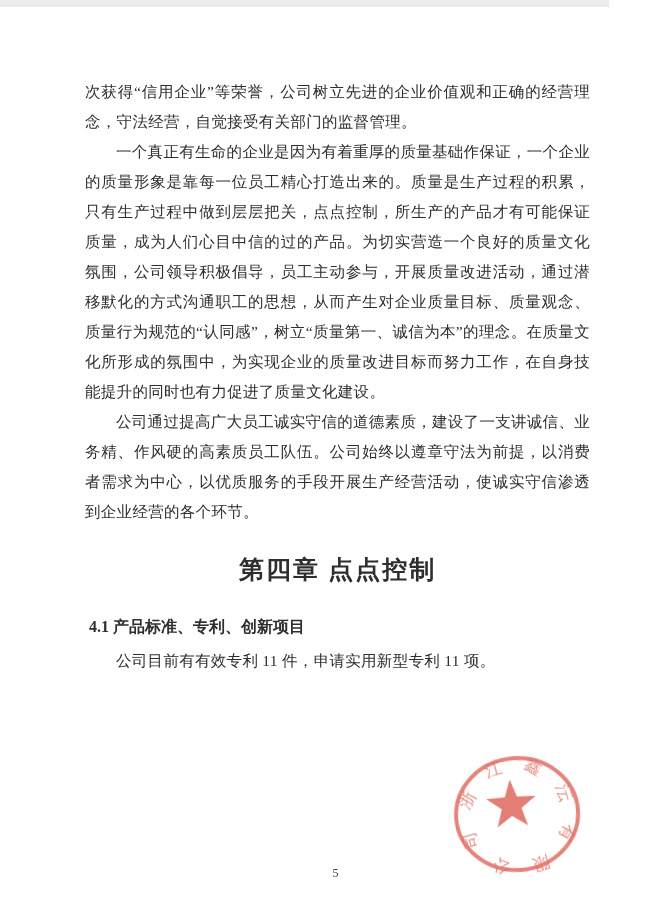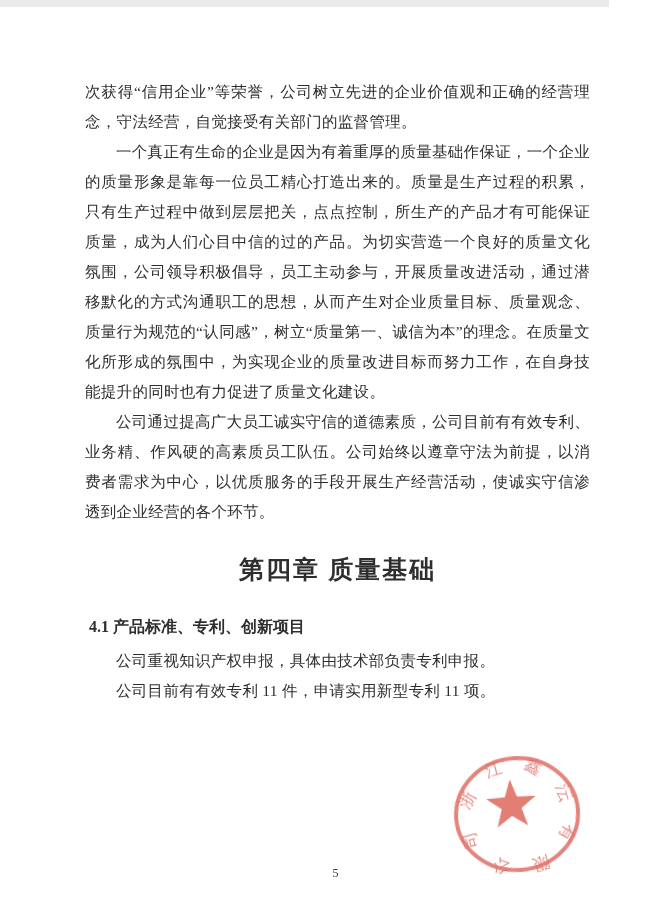--- a/index.html
+++ b/index.html
@@ -67,27 +67,26 @@
 
   <div id="scan-edge-top"></div>
 
   <div id="content">
 
     <div class="para no-indent">次获得“信用企业”等荣誉，公司树立先进的企业价值观和正确的经营理念，守法经营，自觉接受有关部门的监督管理。</div>
 
 
     <div class="para">一个真正有生命的企业是因为有着重厚的质量基础作保证，一个企业的质量形象是靠每一位员工精心打造出来的。质量是生产过程的积累，只有生产过程中做到层层把关，点点控制，所生产的产品才有可能保证质量，成为人们心目中信的过的产品。为切实营造一个良好的质量文化氛围，公司领导积极倡导，员工主动参与，开展质量改进活动，通过潜移默化的方式沟通职工的思想，从而产生对企业质量目标、质量观念、质量行为规范的“认同感”，树立“质量第一、诚信为本”的理念。在质量文化所形成的氛围中，为实现企业的质量改进目标而努力工作，在自身技能提升的同时也有力促进了质量文化建设。</div>
 
-    <div class="para">公司通过提高广大员工诚实守信的道德素质，公司目前有有效专利、业务精、作风硬的高素质员工队伍。公司始终以遵章守法为前提，以消费者需求为中心，以优质服务的手段开展生产经营活动，使诚实守信渗透到企业经营的各个环节。</div>
+    <div class="para">公司通过提高广大员工诚实守信的道德素质，建设了一支讲诚信、业务精、作风硬的高素质员工队伍。公司始终以遵章守法为前提，以消费者需求为中心，以优质服务的手段开展生产经营活动，使诚实守信渗透到企业经营的各个环节。</div>
 
-    <div id="chapter-title">第四章 质量基础</div>
+    <div id="chapter-title">第四章 点点控制</div>
 
     <div class="bold-heading">4.1 产品标准、专利、创新项目</div>
 
-    <div class="para">公司重视知识产权申报，具体由技术部负责专利申报。</div>
 
     <div class="para">公司目前有有效专利 11 件，申请实用新型专利 11 项。</div>
 
 
 
   </div>
 
   <div id="page-number">5</div>
 
   <svg id="seal" viewBox="0 0 136 126" xmlns="http://www.w3.org/2000/svg">

